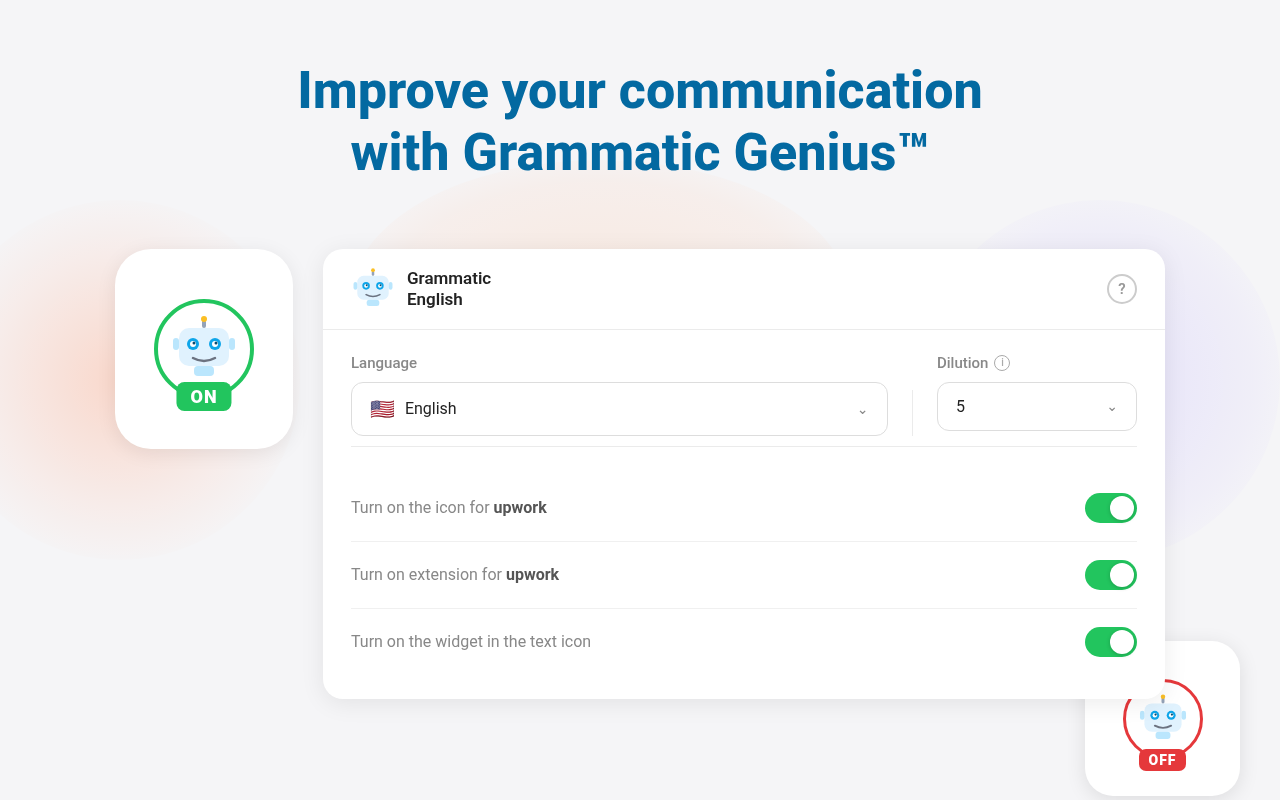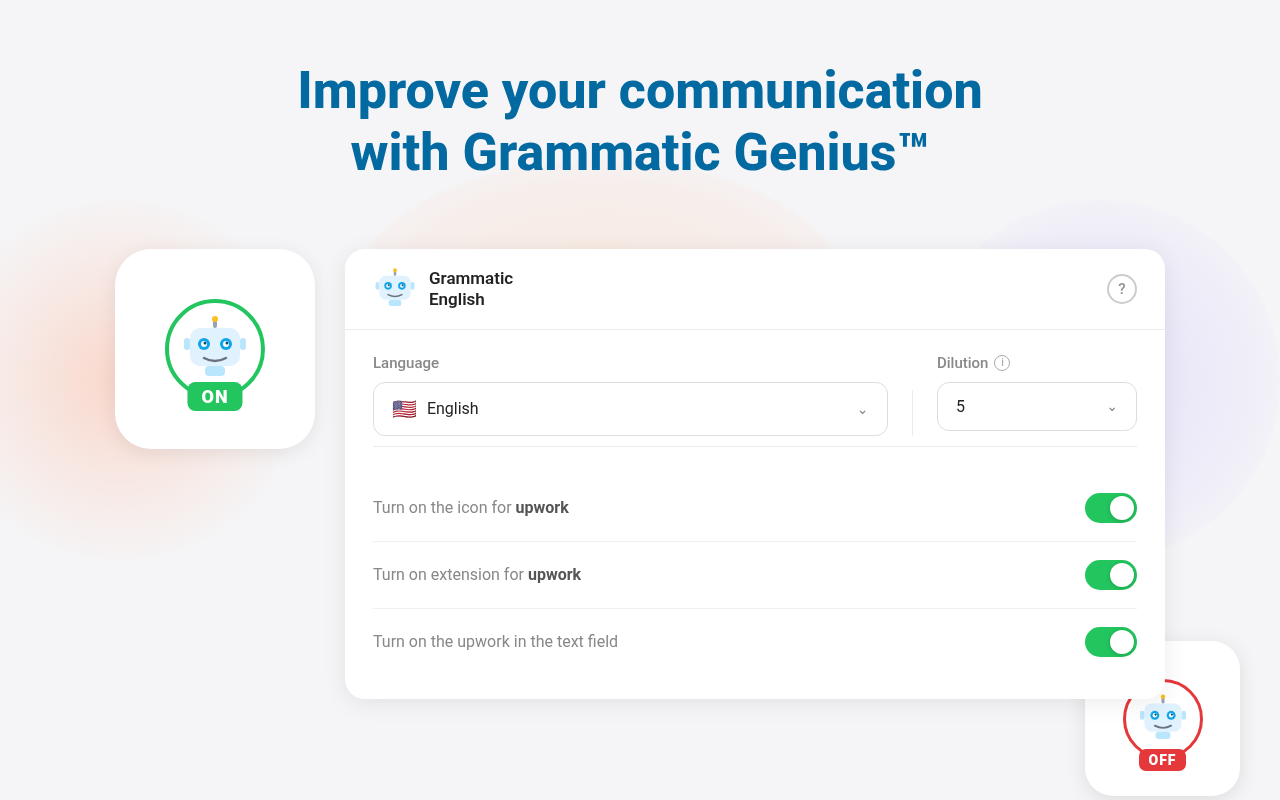--- a/index.html
+++ b/index.html
@@ -67,21 +67,21 @@
     .content-row {
       display: flex;
       align-items: flex-start;
       gap: 30px;
       width: 100%;
       max-width: 1050px;
     }
 
     
     .icon-card {
-      width: 200px;
+      width: 178px;
       height: 200px;
       background: #fff;
       border-radius: 36px;
       display: flex;
       align-items: center;
       justify-content: center;
       flex-shrink: 0;
       box-shadow: 0 4px 20px rgba(0,0,0,0.08);
       position: relative;
     }
@@ -466,21 +466,21 @@
           <label class="toggle-switch">
             <input type="checkbox" checked="" style="">
             <div class="toggle-track">
               <div class="toggle-thumb"></div>
             </div>
           </label>
         </div>
 
         <div class="toggle-row">
           <span class="toggle-label">
-            Turn on the upwork in the text field
+            Turn on the widget in the text icon
           </span>
           <label class="toggle-switch">
             <input type="checkbox" checked="" style="">
             <div class="toggle-track">
               <div class="toggle-thumb"></div>
             </div>
           </label>
         </div>
       </div>
     </div>

